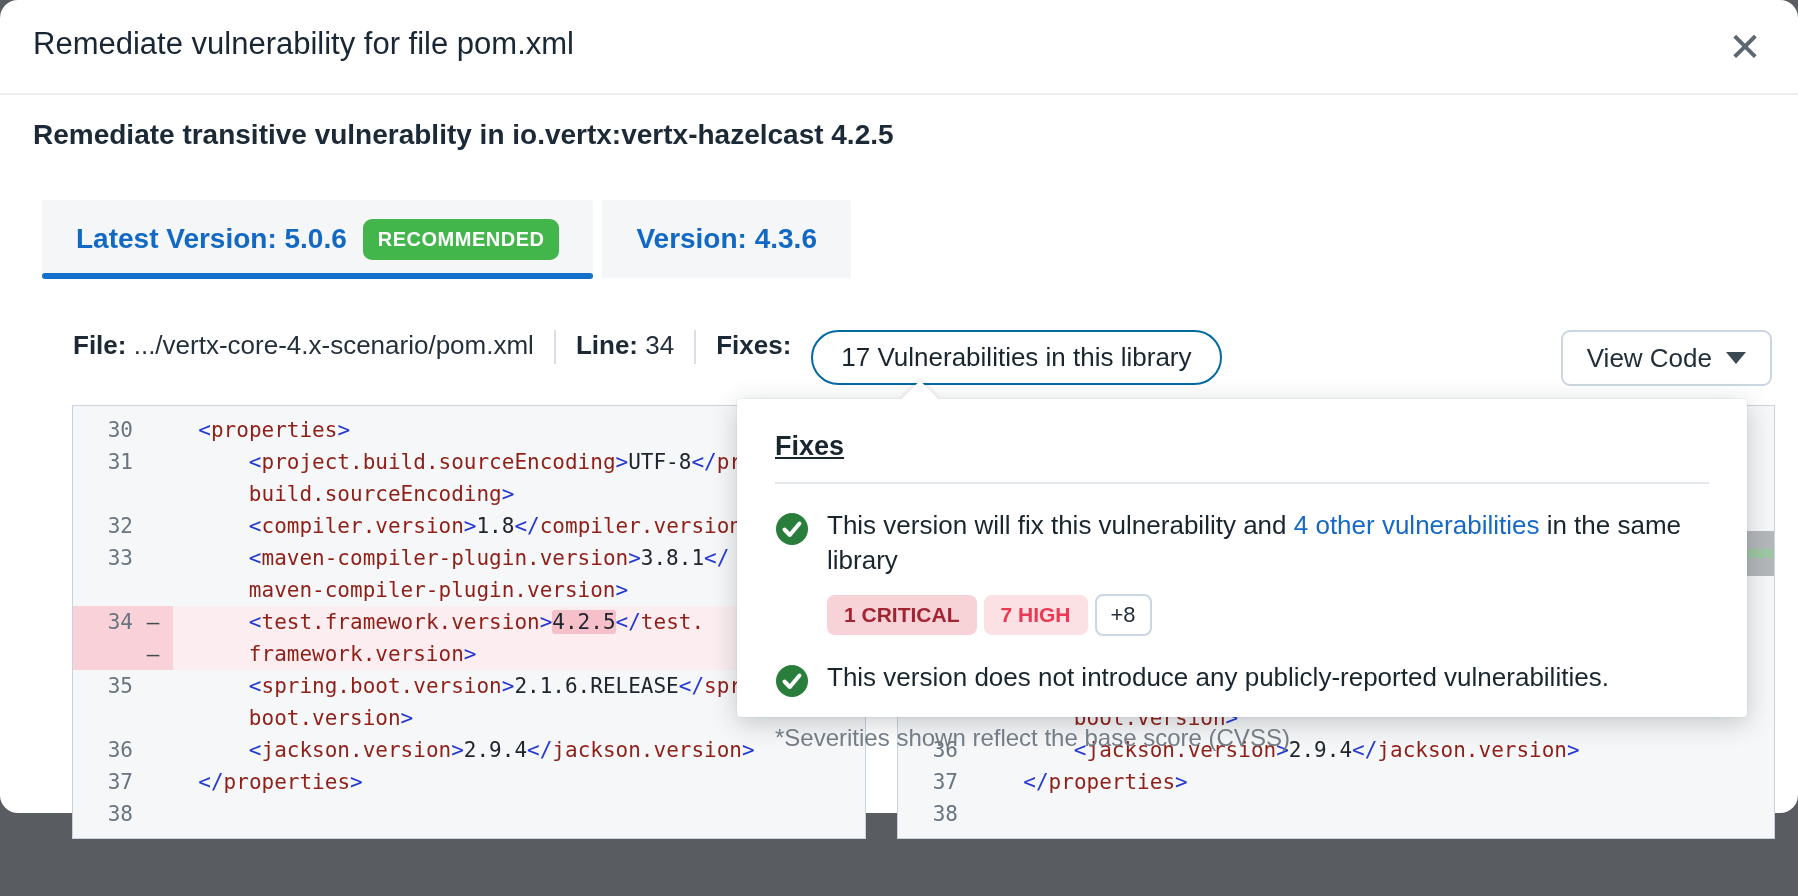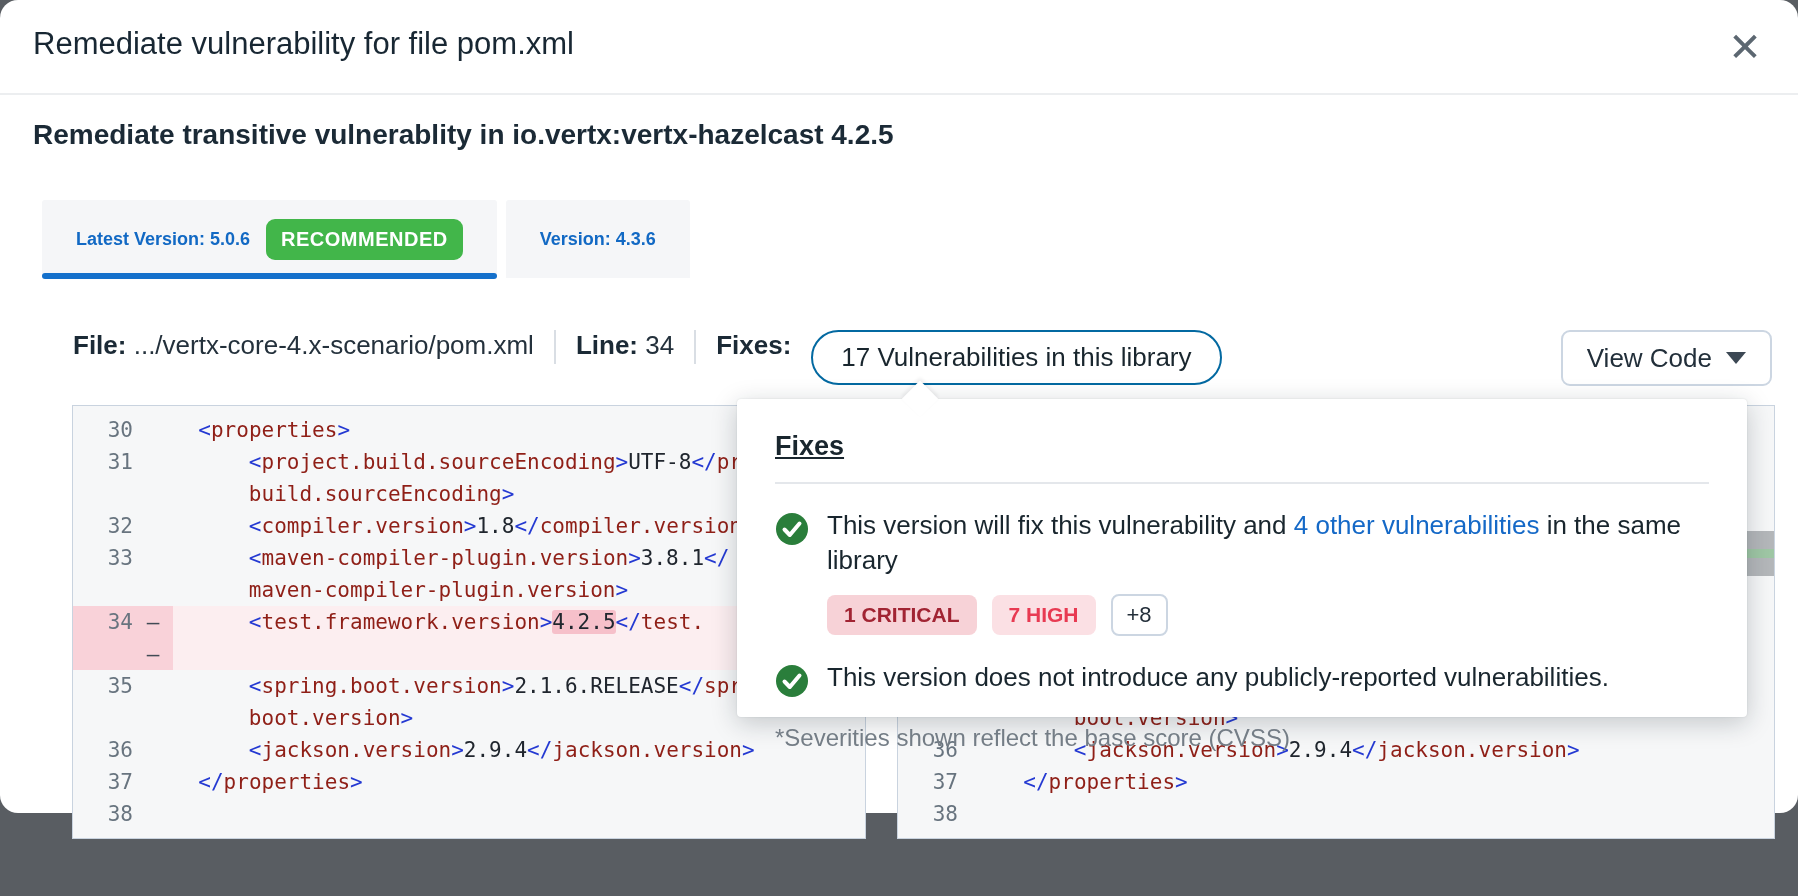--- a/index.html
+++ b/index.html
@@ -17,21 +17,21 @@
   }
   
   .modal-header { position: absolute; left: 0; top: 0; width: 100%; height: 95px; border-bottom: 2px solid #eceef0; }
   .modal-title { position: absolute; left: 33px; top: 26px; font-size: 31px; font-weight: 400; color: #182733; }
   .close-btn { position: absolute; right: 32px; top: 26px; width: 42px; height: 42px; border: none; background: transparent; cursor: pointer; color: #5c6771; font-size: 40px; line-height: 42px; text-align: center; padding: 0; }
   
   .subtitle { position: absolute; left: 33px; top: 119px; font-size: 28px; font-weight: 700; color: #1b2a36; }
   
   .tabs { position: absolute; left: 42px; top: 200px; display: flex; gap: 9px; }
   .tab { position: relative; background: #f5f6f8; height: 78px; padding: 0 34px; display: flex; align-items: center; gap: 16px; cursor: pointer; border-radius: 3px 3px 0 0; }
-  .tab-label { font-size: 18px; font-weight: 700; color: #1269c4; white-space: nowrap; }
+  .tab-label { font-size: 28px; font-weight: 700; color: #1269c4; white-space: nowrap; }
   .tab.active::after { content: ""; position: absolute; left: 0; right: 0; bottom: -1px; height: 6px; background: #1470cb; border-radius: 3px; }
   .tab-badge { background: #42b64a; color: #fff; font-size: 20px; font-weight: 700; letter-spacing: .5px; padding: 9px 15px; border-radius: 9px; white-space: nowrap; }
   
   .file-row { position: absolute; left: 73px; top: 330px; height: 54px; display: flex; align-items: flex-start; gap: 20px; font-size: 26px; }
   .lbl { font-weight: 700; color: #1b2a36; }
   .val { color: #24313c; }
   .vsep { width: 2px; height: 34px; background: #d9dee4; }
   .fixes-pill { border: 2px solid #0369a1; background: #fff; border-radius: 30px; padding: 10px 28px; font-size: 26px; color: #19262e; cursor: pointer; white-space: nowrap; }
   .view-code-btn { position: absolute; right: 26px; top: 330px; height: 56px; border: 2px solid #ccd6e2; background: #fff; border-radius: 9px; padding: 0 24px; display: flex; align-items: center; gap: 14px; font-size: 26px; color: #222f3a; cursor: pointer; }
   .caret-down { width: 0; height: 0; border-left: 10px solid transparent; border-right: 10px solid transparent; border-top: 12px solid #3c4854; }
@@ -55,21 +55,21 @@
   .ruler-added { position: absolute; left: -4px; right: 0; top: 18px; height: 9px; background: #9fc7a5; }
   
   .popover { position: absolute; left: 737px; top: 399px; width: 1010px; height: 318px; background: #fff; border-radius: 4px; box-shadow: 0 6px 26px rgba(20,30,40,.22), 0 0 2px rgba(20,30,40,.12); z-index: 10; padding: 32px 38px 0 38px; }
   .popover-arrow { position: absolute; left: 170px; top: -13px; width: 26px; height: 26px; background: #fff; transform: rotate(45deg); box-shadow: -2px -2px 4px rgba(20,30,40,.08); }
   .popover-title { font-size: 27px; font-weight: 700; color: #19262e; text-decoration: underline; }
   .popover-divider { height: 2px; background: #e4e7eb; margin: 20px 0 24px 0; }
   .fix-item { display: flex; gap: 18px; align-items: flex-start; }
   .check-icon { flex: 0 0 34px; width: 34px; height: 34px; margin-top: 4px; }
   .fix-text { font-size: 26px; line-height: 1.35; color: #19262e; max-width: 880px; }
   .fix-link { color: #1569c7; text-decoration: none; cursor: pointer; }
-  .chips { margin: 16px 0 24px 52px; display: flex; gap: 15px; align-items: center; }
+  .chips { margin: 16px 0 24px 52px; display: flex; gap: 7px; align-items: center; }
   .chip { font-size: 21px; font-weight: 700; padding: 8px 17px; border-radius: 8px; white-space: nowrap; }
   .chip-critical { background: #f7d2d7; color: #a12433; }
   .chip-high { background: #fbe0e4; color: #e83a52; text-align: right; }
   .chip-more { background: #fff; border: 2px solid #ccd6e2; color: #242f3a; font-weight: 400; font-size: 22px; padding: 6px 14px; }
   .footnote { margin-top: 26px; font-size: 24px; color: #747d86; }
 </style>
 </head>
 <body>
 
 <div class="modal">
@@ -153,20 +153,21 @@
           <span class="num">34</span>
           <span class="marker">—</span>
         </span>
         <pre><span class="seg-plain">      </span><span class="seg-p">&lt;</span><span class="seg-tag">test.framework.version</span><span class="seg-p">&gt;</span><span class="seg-hl">4.2.5</span><span class="seg-p">&lt;/</span><span class="seg-tag">test.</span></pre>
       </div>
       <div class="crow removed">
         <span class="gutter">
           <span class="num"></span>
           <span class="marker">—</span>
         </span>
+        <pre><span class="seg-plain">      </span><span class="seg-tag">framework.version</span><span class="seg-p">&gt;</span></pre>
       </div>
       <div class="crow">
         <span class="gutter">
           <span class="num">35</span>
           <span class="marker"></span>
         </span>
         <pre><span class="seg-plain">      </span><span class="seg-p">&lt;</span><span class="seg-tag">spring.boot.version</span><span class="seg-p">&gt;</span><span class="seg-v">2.1.6.RELEASE</span><span class="seg-p">&lt;/</span><span class="seg-tag">spring.</span></pre>
       </div>
       <div class="crow">
         <span class="gutter">

